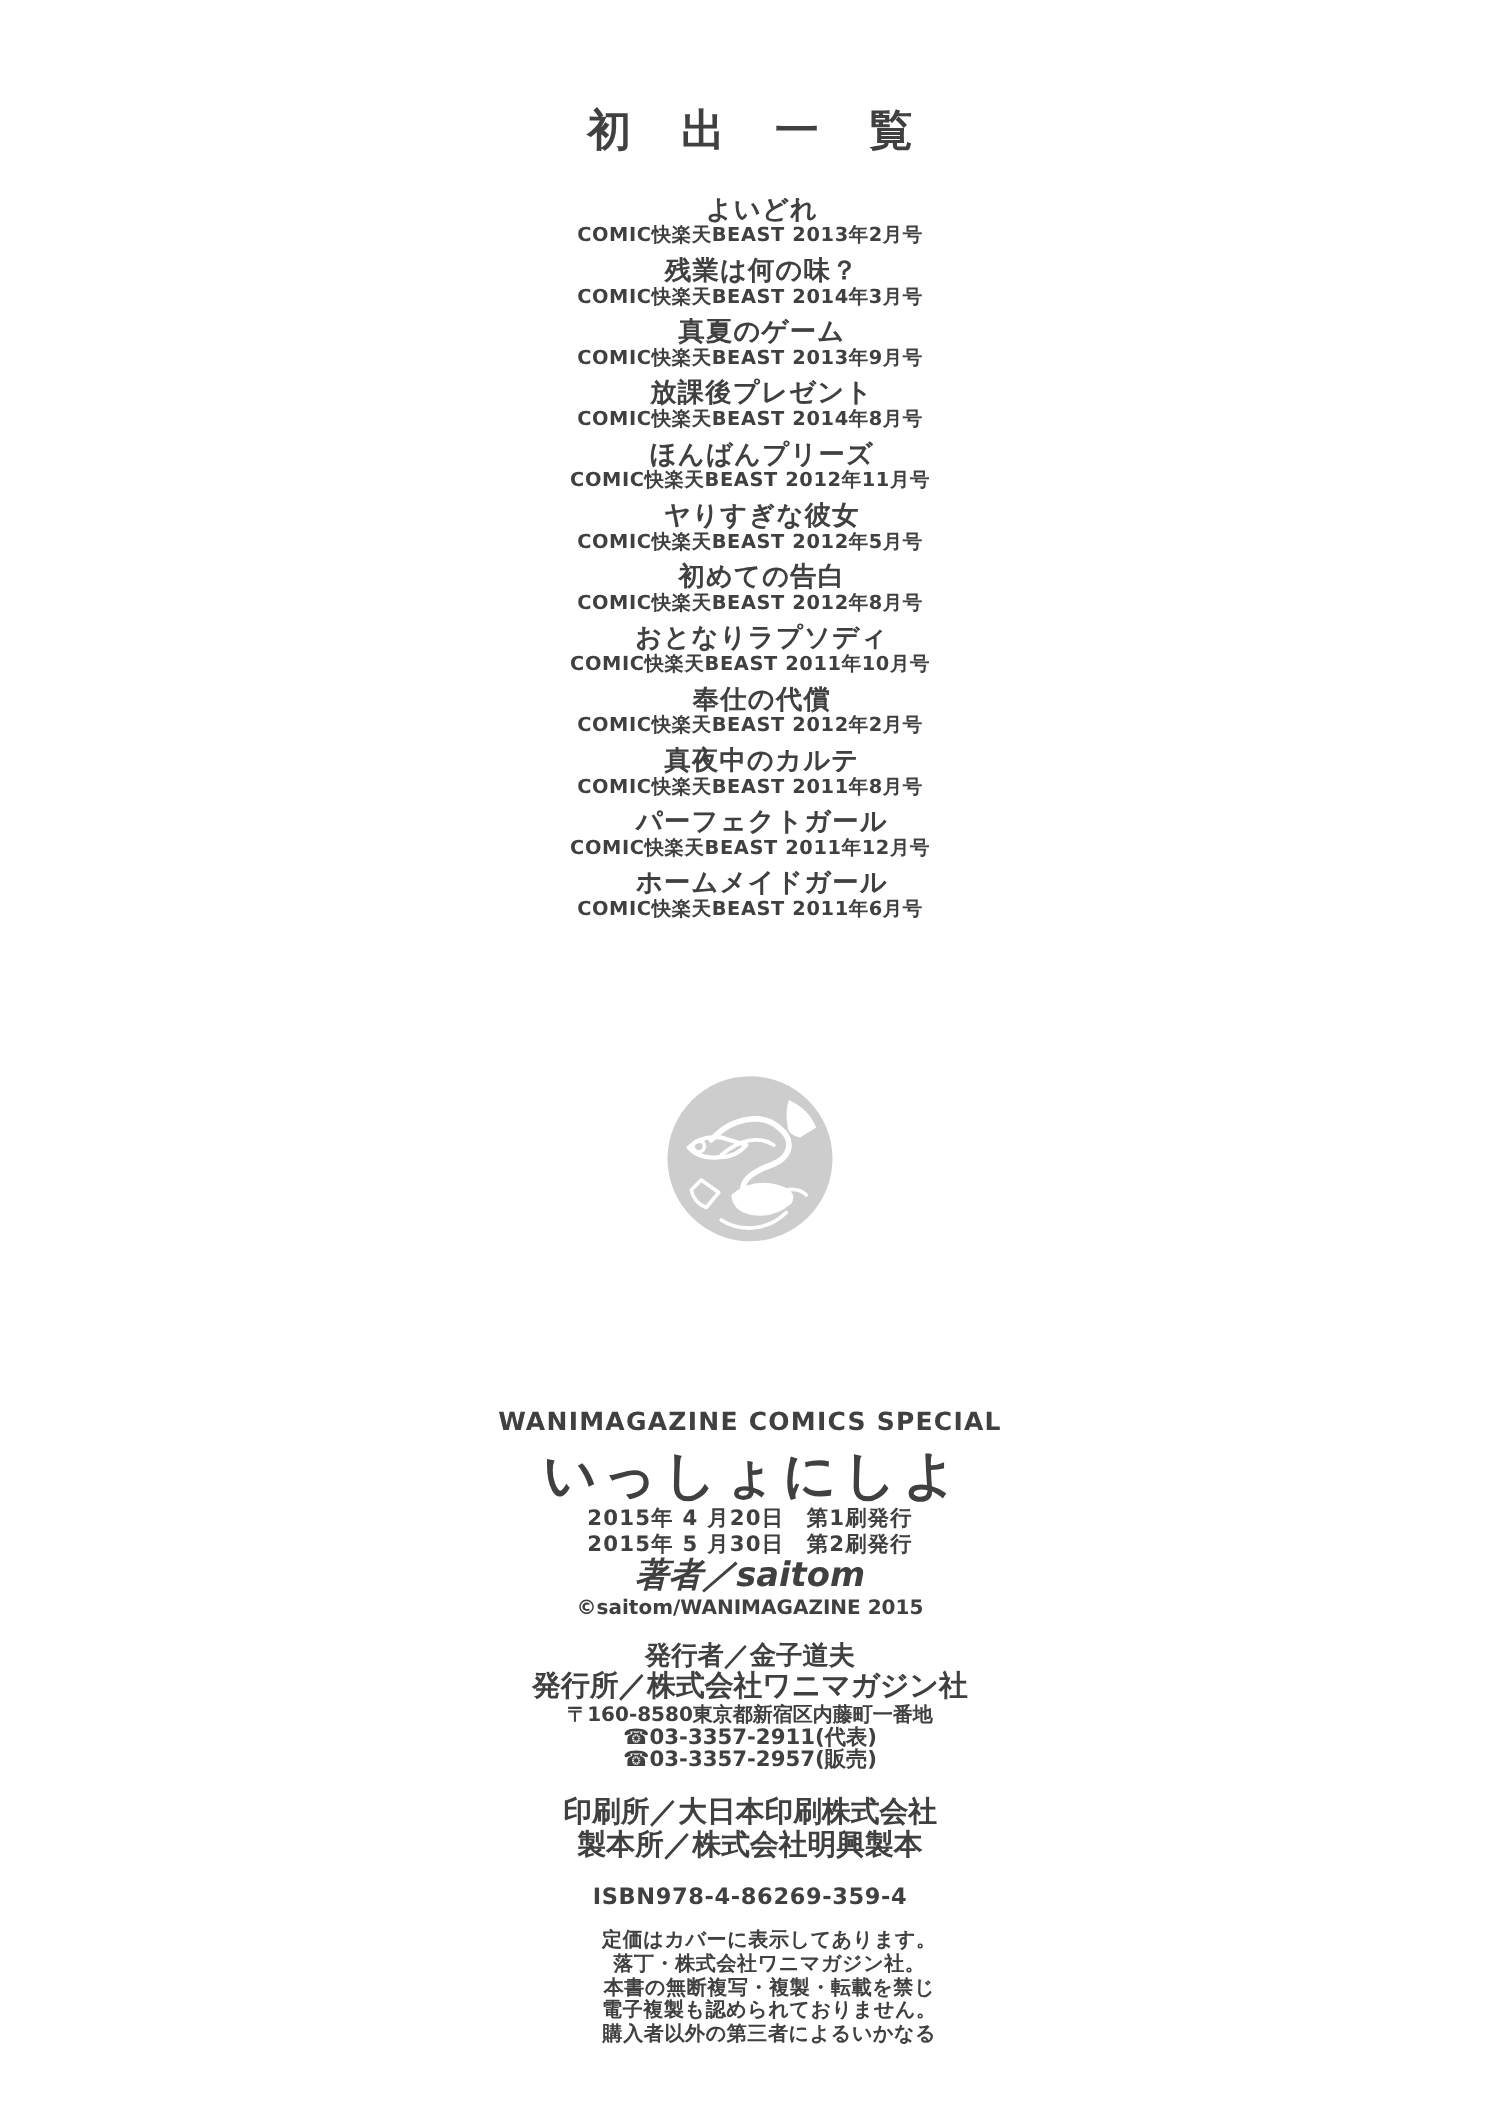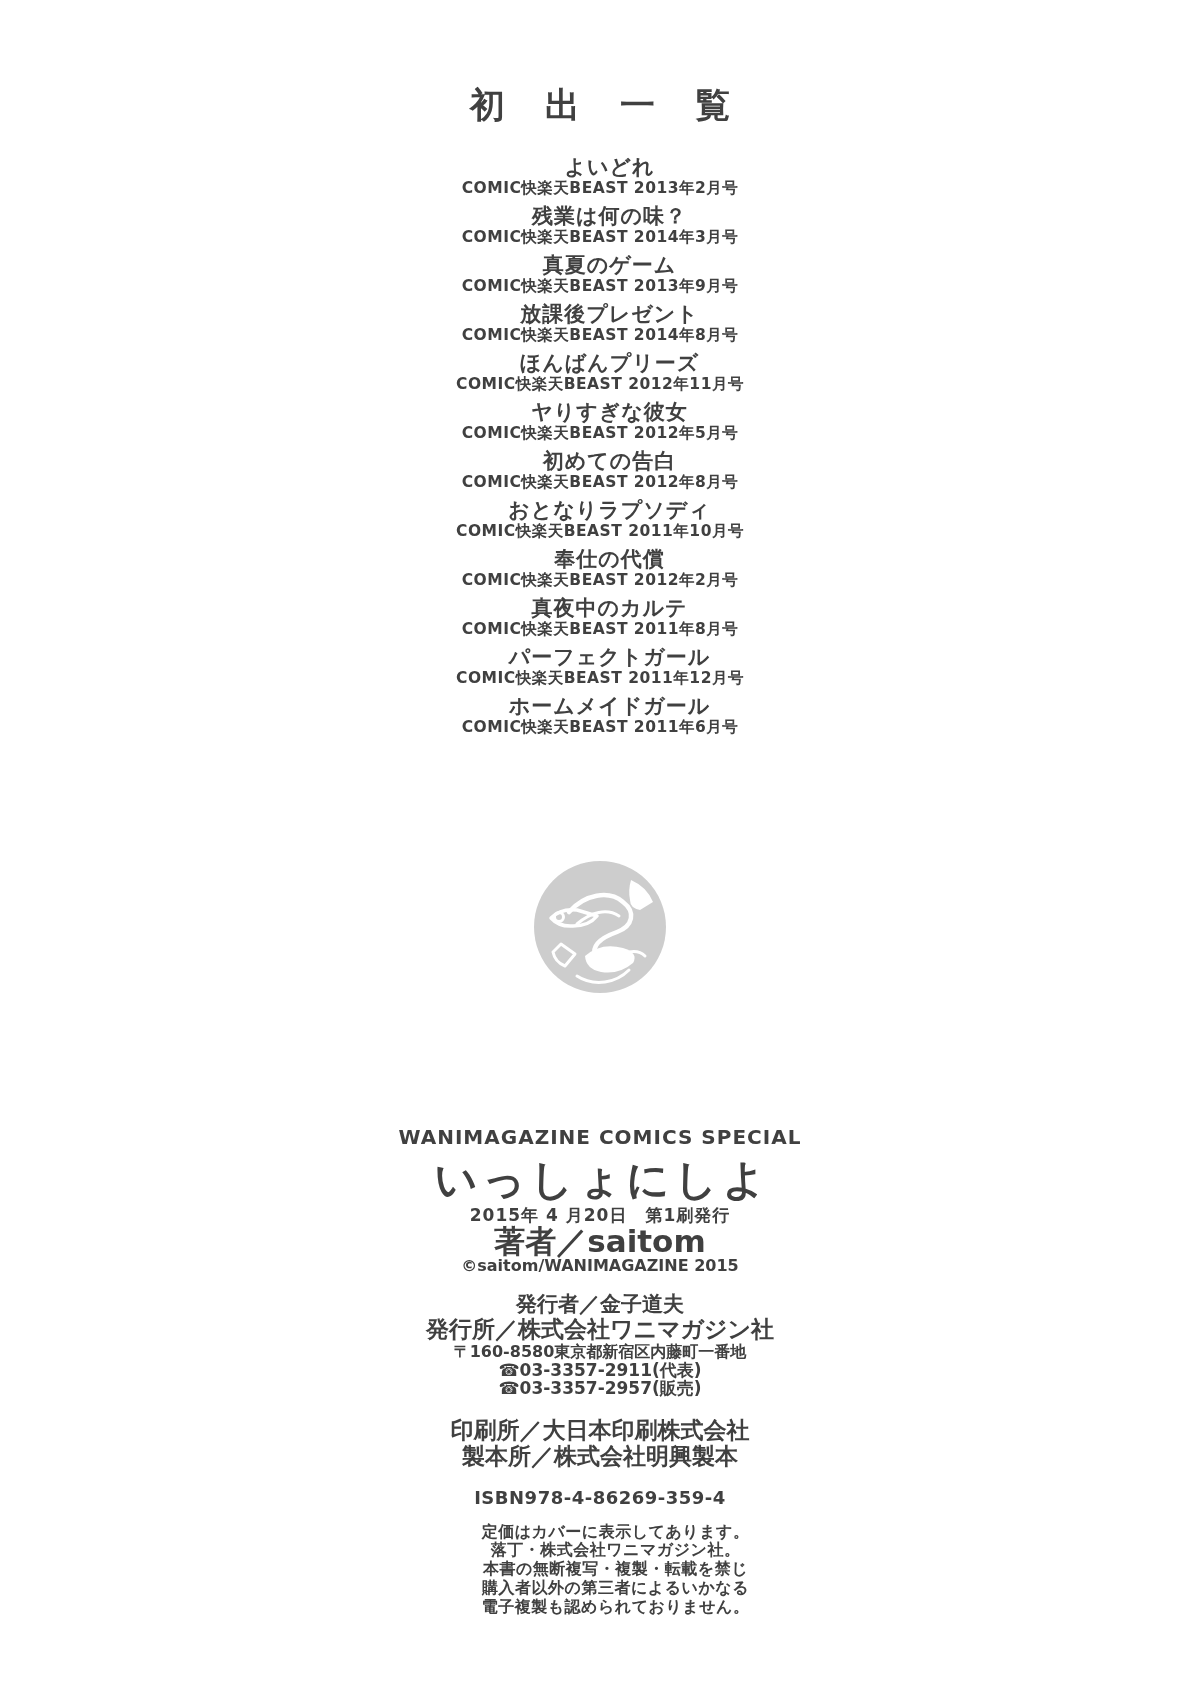--- a/index.html
+++ b/index.html
@@ -46,21 +46,21 @@
   
   .colophon {
     position: absolute;
     top: 1113px; left: 0;
     width: 100%;
     text-align: center;
   }
   .imprint   { font-size: 20px;  line-height: 24px; letter-spacing: 1px; }
   .book-title{ font-size: 42px;  line-height: 50px; letter-spacing: 5px; text-indent: 5px; margin-top: 6px; }
   .printing  { font-size: 17px;  line-height: 20.5px; letter-spacing: 1px; }
-  .author    { font-size: 31px;  line-height: 30px; }
+  .author    { font-size: 27px;  line-height: 30px; font-style: italic; }
   .copyright { font-size: 16px;  line-height: 20px; }
   .pub-block { margin-top: 16px; }
   .issuer    { font-size: 21px;  line-height: 24px; }
   .publisher { font-size: 23px;  line-height: 27px; }
   .address   { font-size: 16px;  line-height: 18px; }
   .phone     { font-size: 17px;  line-height: 18px; }
   .print-block { margin-top: 20px; }
   .printer, .bindery { font-size: 23px; line-height: 26px; }
   .isbn      { font-size: 18px;  line-height: 22px; margin-top: 18px; letter-spacing: 0.5px; }
   .notes     { margin-top: 14px; }
@@ -135,20 +135,21 @@
     <path d="M52,96 q16-14 38-8 q16,5 10,15 q-14,12 -32,9 q-15-3-16-16 z" fill="#ffffff"></path>
     <path d="M28,84 l14,10 -10,12 q-10-4-12-14 z" fill="none" stroke="#ffffff" stroke-width="3" stroke-linejoin="round"></path>
     <path d="M44,116 q12,8 28,6 q14-2 24-12" fill="none" stroke="#ffffff" stroke-width="3" stroke-linecap="round"></path>
     <path d="M96,92 q10-2 16,4" fill="none" stroke="#ffffff" stroke-width="3" stroke-linecap="round"></path>
   </svg>
 
   <section class="colophon">
     <div class="imprint">WANIMAGAZINE COMICS SPECIAL</div>
     <div class="book-title">いっしょにしよ</div>
     <div class="printing">2015年 4 月20日　第1刷発行</div>
+    <div class="printing">2015年 5 月30日　第2刷発行</div>
     <div class="author">著者／saitom</div>
     <div class="copyright">©saitom/WANIMAGAZINE 2015</div>
 
     <div class="pub-block">
       <div class="issuer">発行者／金子道夫</div>
       <div class="publisher">発行所／株式会社ワニマガジン社</div>
       <div class="address">〒160-8580東京都新宿区内藤町一番地</div>
       <div class="phone">☎03-3357-2911(代表)</div>
       <div class="phone">☎03-3357-2957(販売)</div>
     </div>
@@ -157,18 +158,18 @@
       <div class="printer">印刷所／大日本印刷株式会社</div>
       <div class="bindery">製本所／株式会社明興製本</div>
     </div>
 
     <div class="isbn">ISBN978-4-86269-359-4</div>
 
     <div class="notes">
       <div class="note">定価はカバーに表示してあります。</div>
       <div class="note">落丁・株式会社ワニマガジン社。</div>
       <div class="note">本書の無断複写・複製・転載を禁じ</div>
+      <div class="note">電子複製も認められておりません。</div>
       <div class="note">購入者以外の第三者によるいかなる</div>
-      <div class="note">電子複製も認められておりません。</div>
     </div>
   </section>
 
 </div>
 
 </body></html>

